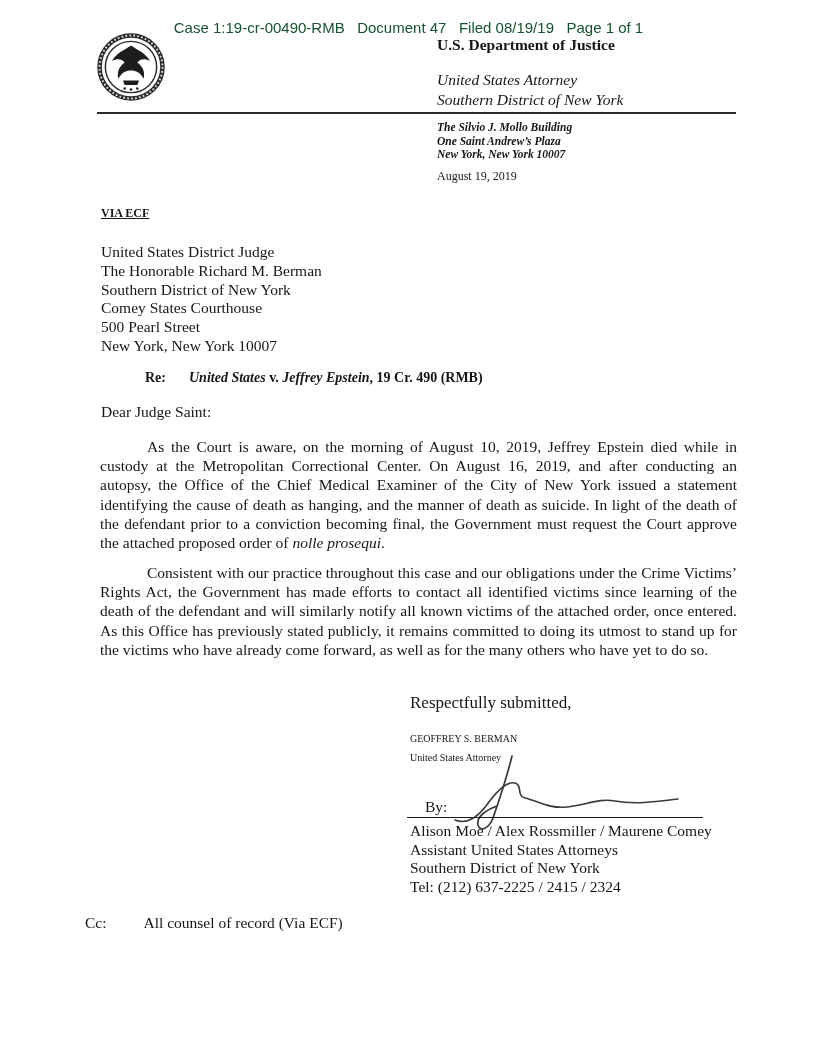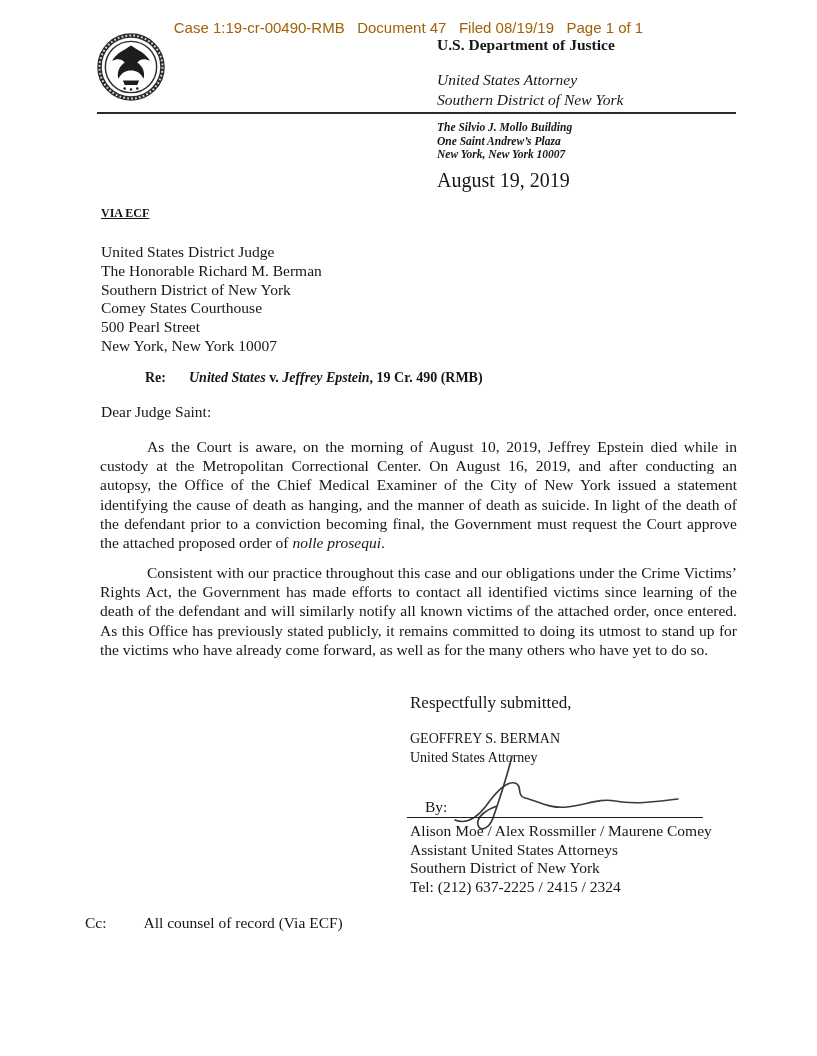--- a/index.html
+++ b/index.html
@@ -18,46 +18,46 @@
     text-align:center;
     font-family:"Liberation Sans", sans-serif;
     font-size:15px;
     white-space:pre;
   }
   .seal{left:95px;top:31px;width:72px;height:72px;}
   .dept{left:437px;top:36px;font-size:15.5px;font-weight:bold;}
   .office{left:437px;top:70px;font-size:15.5px;font-style:italic;line-height:19.5px;}
   .rule{left:97px;top:112px;width:639px;border-top:2px solid #2b2b2b;height:0;}
   .mollo{left:437px;top:121px;font-size:11.5px;font-style:italic;line-height:13.5px;font-weight:bold;}
-  .date{left:437px;top:169px;font-size:20px;}
+  .date{left:437px;top:169px;font-size:12px;}
   .via{left:101px;top:206px;font-size:12px;font-weight:bold;text-decoration:underline;}
   .recipient{left:101px;top:243px;font-size:15.5px;line-height:18.8px;}
   .re{left:145px;top:370px;font-size:14px;font-weight:bold;}
   .re .case{margin-left:23px;}
   .it{font-style:italic;}
   .salutation{left:101px;top:403px;font-size:15.5px;}
   .para{left:100px;width:637px;font-size:15.5px;line-height:19.2px;text-align:justify;text-indent:47px;}
   .p1{top:437px;}
   .p2{top:563px;}
   .closing{left:410px;top:693px;font-size:17px;}
-  .signer{left:410px;top:729px;font-size:14px;line-height:19px;}
+  .signer{left:410px;top:729px;font-size:10px;line-height:19px;}
   .sigsvg{left:415px;top:748px;width:300px;height:88px;overflow:visible;}
   .byline{left:385px;top:798px;font-size:15.5px;margin-left:40px;}
   .sigline{left:407px;top:801px;width:296px;height:16px;border-bottom:1.6px solid #1c1c1c;}
   .attorneys{left:410px;top:822px;font-size:15.5px;line-height:18.7px;}
   .cc{left:85px;top:914px;font-size:15.5px;}
   .cc .ccval{margin-left:37px;}
   .line{display:block;}
 </style>
 </head>
 <body>
 
 <div class="page">
 
-  <div class="abs stamp" style="color:#a16207;">Case 1:19-cr-00490-RMB   Document 47   Filed 08/19/19   Page 1 of 1</div>
+  <div class="abs stamp" style="color:#14532d;">Case 1:19-cr-00490-RMB   Document 47   Filed 08/19/19   Page 1 of 1</div>
 
   <svg class="abs seal" viewBox="0 0 80 80">
     <circle cx="40" cy="40" r="35" fill="none" stroke="#2a2a2a" stroke-width="5"></circle>
     <circle cx="40" cy="40" r="35" fill="none" stroke="#d8d8d8" stroke-width="2.2" stroke-dasharray="2 2.4"></circle>
     <circle cx="40" cy="40" r="28.5" fill="none" stroke="#2a2a2a" stroke-width="1.6"></circle>
     <path d="M40,16 C33,21 24,24 19,33 C25,30 30,31 33,35 C27,39 24,46 26,53 C30,46 34,44 40,44 C46,44 50,46 54,53 C56,46 53,39 47,35 C50,31 55,30 61,33 C56,24 47,21 40,16 Z" fill="#1d1d1d"></path>
     <path d="M31,55 L49,55 L47,60 L33,60 Z" fill="#1d1d1d"></path>
     <circle cx="40" cy="65" r="1.4" fill="#1d1d1d"></circle>
     <circle cx="33" cy="64" r="1.4" fill="#1d1d1d"></circle>
     <circle cx="47" cy="64" r="1.4" fill="#1d1d1d"></circle>

